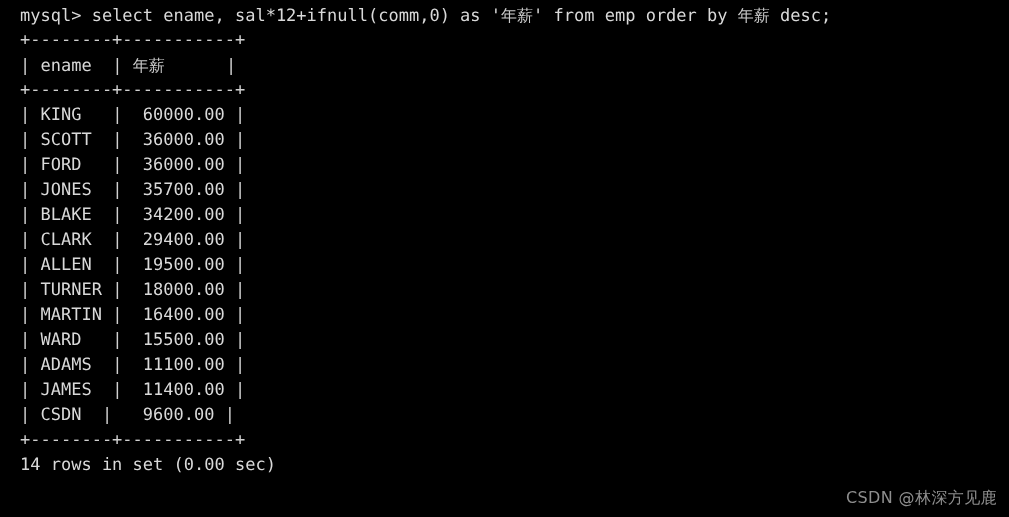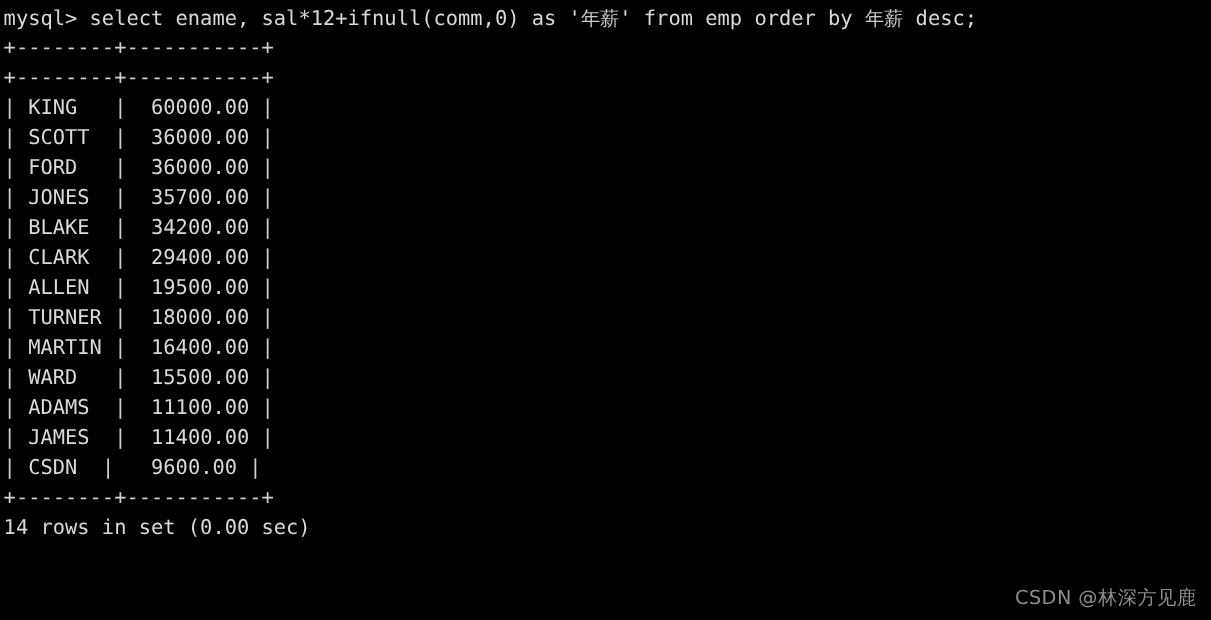--- a/index.html
+++ b/index.html
@@ -17,21 +17,21 @@
   }
 
   #terminal {
     position: absolute;
     left: 0;
     top: 0;
     width: 1009px;
     height: 517px;
     background: #000000;
     box-sizing: border-box;
-    padding: 3px 0 0 3px;
+    padding: 3px 0 0 20px;
   }
 
   .line {
     font-family: "DejaVu Sans Mono", "Liberation Mono", monospace;
     font-size: 17px;
     line-height: 25px;
     height: 25px;
     color: #d9d9d9;
     white-space: pre;
     letter-spacing: 0px;
@@ -67,20 +67,21 @@
 </style>
 </head>
 <body>
 
 <div id="terminal">
 
   <div class="line"><span>mysql&gt; </span><span>select ename, sal*12+ifnull(comm,0) as '</span><span class="cjk">年薪</span><span>' from emp order by </span><span class="cjk">年薪</span><span> desc;</span></div>
 
   <div class="line rule">+--------+-----------+</div>
 
+  <div class="line"><span class="bar">| </span><span>ename</span><span class="bar">  | </span><span class="cjk">年薪</span><span class="bar">      |</span></div>
 
   <div class="line rule">+--------+-----------+</div>
 
   <div id="rows-container">
       <div class="line"><span class="bar">| </span><span>KING  </span><span class="bar"> | </span><span> 60000.00</span><span class="bar"> |</span></div>
       <div class="line"><span class="bar">| </span><span>SCOTT </span><span class="bar"> | </span><span> 36000.00</span><span class="bar"> |</span></div>
       <div class="line"><span class="bar">| </span><span>FORD  </span><span class="bar"> | </span><span> 36000.00</span><span class="bar"> |</span></div>
       <div class="line"><span class="bar">| </span><span>JONES </span><span class="bar"> | </span><span> 35700.00</span><span class="bar"> |</span></div>
       <div class="line"><span class="bar">| </span><span>BLAKE </span><span class="bar"> | </span><span> 34200.00</span><span class="bar"> |</span></div>
       <div class="line"><span class="bar">| </span><span>CLARK </span><span class="bar"> | </span><span> 29400.00</span><span class="bar"> |</span></div>

